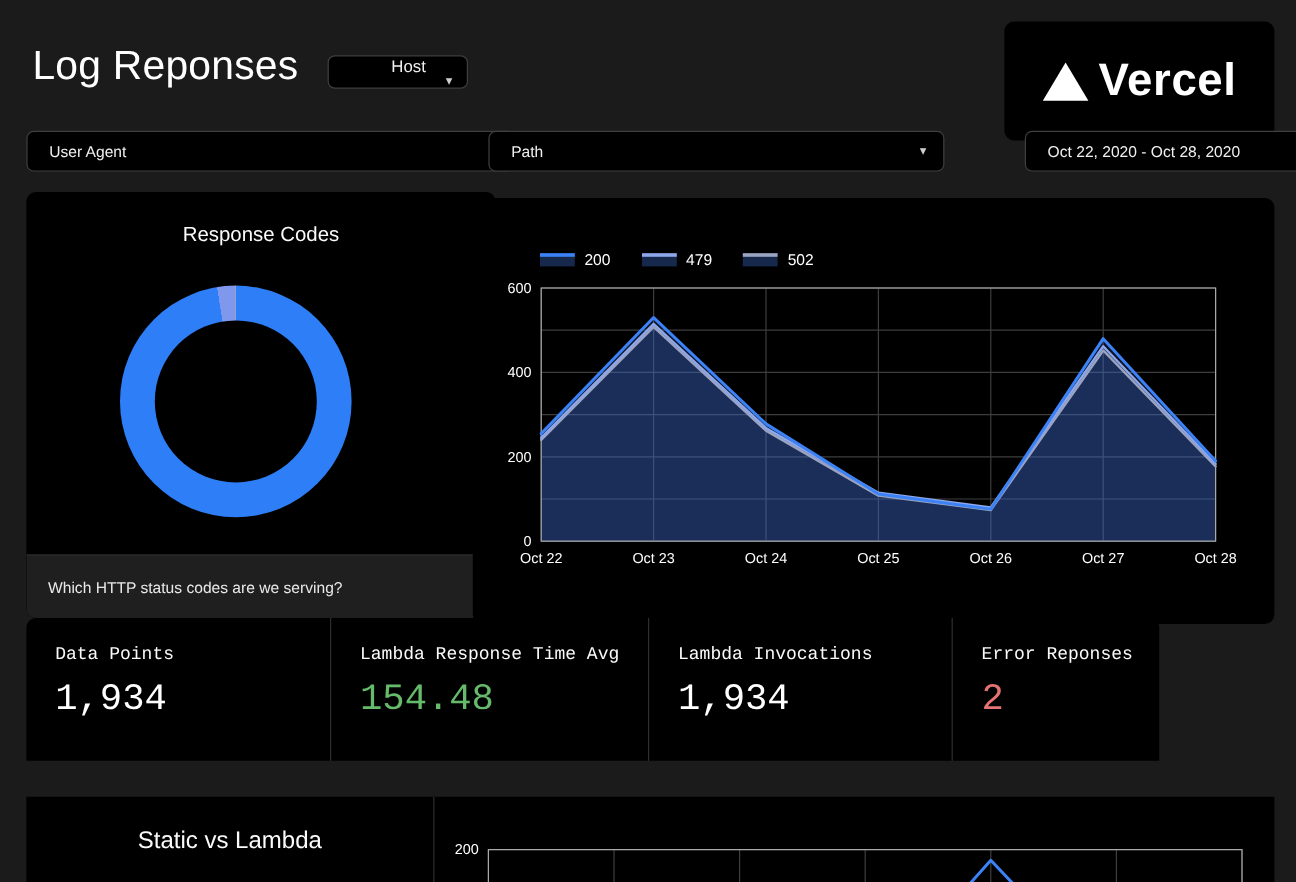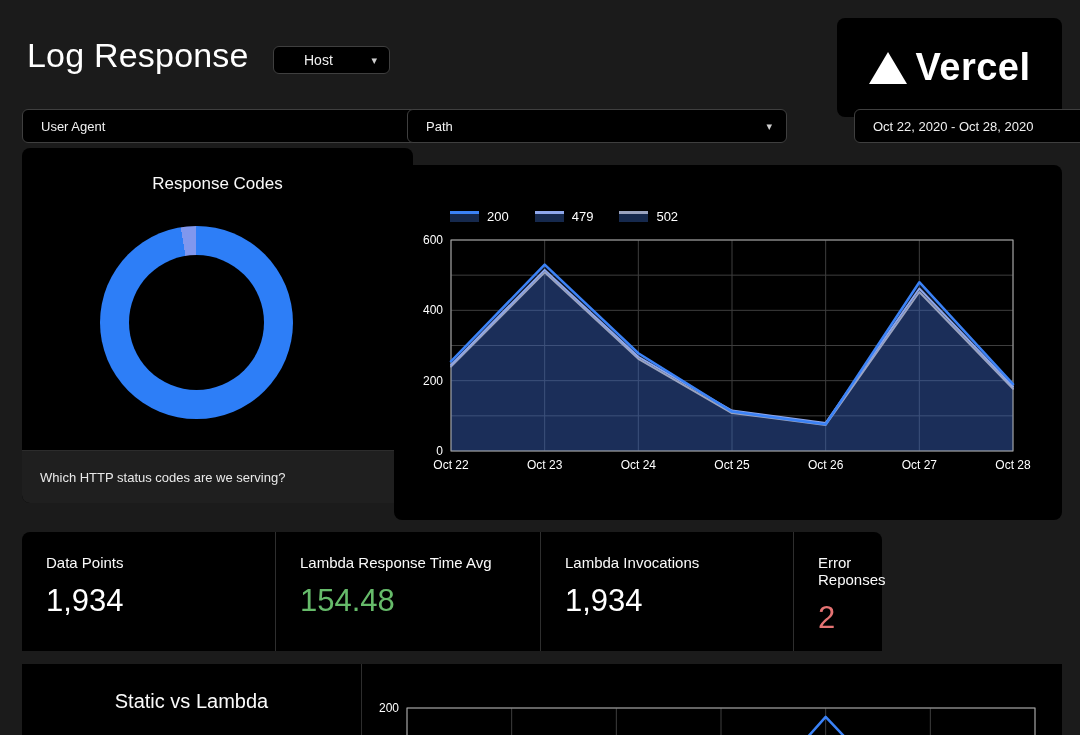--- a/index.html
+++ b/index.html
@@ -6,71 +6,71 @@
   html,body { width:1080px; height:735px; overflow:hidden; background:#1b1b1b;
     font-family:"Liberation Sans", sans-serif; color:#fff; }
   .abs { position:absolute; }
   .card { position:absolute; background:#000; border-radius:8px; }
 
   
   #page-title { left:27px; top:36px; font-size:34px; font-weight:400; color:#fff; letter-spacing:.2px; }
   .dd { position:absolute; background:#000; border:1px solid #3f3f3f; border-radius:6px;
         display:flex; align-items:center; color:#f0f0f0; cursor:pointer; }
   .dd .chev { margin-left:auto; color:#cfcfcf; font-size:11px; line-height:1; }
-  #host-dd { left:273px; top:46px; width:117px; height:28px; font-size:14px; padding:0 12px 0 30px; }
+  #host-dd { left:273px; top:46px; width:117px; height:28px; font-size:14px; padding:0 12px 0 30px;flex-direction:column; }
   #logo { left:837px; top:18px; width:225px; height:99px; background:#000; border-radius:8px;
           display:flex; align-items:center; justify-content:center; }
   #logo .tri { width:0; height:0; border-left:19px solid transparent; border-right:19px solid transparent;
                border-bottom:32px solid #fff; margin-right:9px; }
   #logo .word { font-size:38px; font-weight:700; letter-spacing:.5px; color:#fff; }
 
   
   .filter { top:109px; height:34px; font-size:13px; padding:0 14px 0 18px; }
   #f-ua { left:22px; width:407px; }
   #f-path { left:407px; width:380px; }
   #f-date { left:810px; width:250px;margin-left:44px; }
 
   
-  #donut-card { left:22px; top:148px; width:391px; height:355px; overflow:hidden; }
+  #donut-card { left:22px; top:160px; width:391px; height:355px; overflow:hidden; }
   #donut-title { width:100%; text-align:center; top:26px; font-size:17px; color:#fafafa; }
   #donut { left:78px; top:78px; width:193px; height:193px; border-radius:50%; }
   #donut-hole { left:107px; top:107px; width:135px; height:135px; border-radius:50%; background:#000; }
   #donut-footer { left:0; bottom:0; width:100%; height:53px; background:#1f1f1f; border-top:1px solid #2c2c2c;
                   display:flex; align-items:center; padding-left:18px; font-size:13px; color:#e9e9e9; }
 
   
   #line-card { left:394px; top:165px; width:668px; height:355px; overflow:hidden; }
   #line-legend { left:56px; top:44px; display:flex; gap:26px; align-items:center; }
   .leg-item { display:flex; align-items:center; gap:8px; cursor:pointer; }
   .leg-swatch { width:29px; height:11px; background:#16294d; border-top:3px solid #3b82f6; display:inline-block; }
   .leg-label { font-size:13px; color:#fff; }
   svg text { font-family:"Liberation Sans", sans-serif; }
 
   
-  #stats-card { left:22px; top:532px; width:860px; height:119px; border-radius:8px 8px 0 0;
-                display:grid; grid-template-columns:253px 265px 253px 1fr; }
+  #stats-card { left:22px; top:515px; width:944px; height:119px; border-radius:8px 8px 0 0;
+                display:grid; grid-template-columns:253px 265px 253px 1fr;font-family:Liberation Mono, monospace; }
   .stat-cell { padding:22px 0 0 24px; }
   .stat-cell + .stat-cell { border-left:1px solid #2e2e2e; }
   .stat-label { font-size:15px; color:#fafafa; }
   .stat-value { font-size:31px; margin-top:12px; color:#fff; }
 
   
   #bottom-card { left:22px; top:664px; width:1040px; height:280px; border-radius:0; display:flex; }
   #static-cell { width:340px; border-right:1px solid #2d2d2d; text-align:center; padding-top:26px;
                  font-size:20px; color:#fafafa; }
   #lambda-cell { position:relative; flex:1; }
   #lambda-legend { position:absolute; left:46px; top:18px; display:flex; align-items:center; gap:10px; cursor:pointer; }
   #lambda-legend .line-swatch { width:30px; height:3px; background:#3b82f6; border-radius:2px; display:inline-block; }
   #lambda-legend .leg-label { font-size:13px; }
   #lambda-svg { position:absolute; left:0; top:0; }
 </style>
 </head>
 <body>
 
-<div class="abs" id="page-title">Log Response</div>
+<div class="abs" id="page-title">Log Reponses</div>
 
 <div class="dd" id="host-dd">
   <span>Host</span>
   <span class="chev">▾</span>
 </div>
 
 <div class="abs" id="logo">
   <span class="tri"></span>
   <span class="word">Vercel</span>
 </div>

